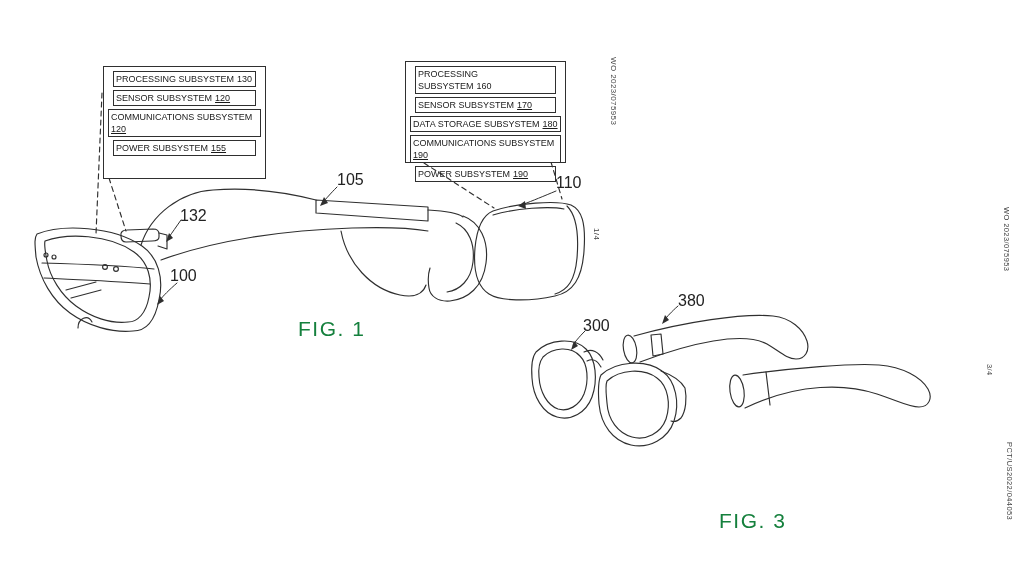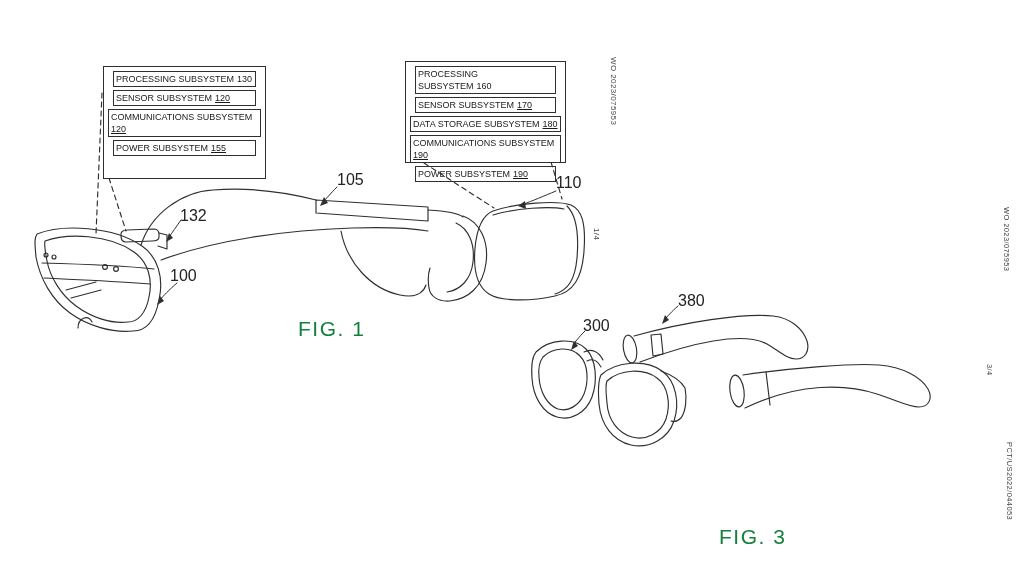--- a/index.html
+++ b/index.html
@@ -18,21 +18,21 @@
   .sbox .ref{margin-left:3px;}
   .sbox .ref.u{text-decoration:underline;}
   .sbox.two .ref{display:block;margin-left:0;}
 
   
   .plabel{position:absolute;font-size:16px;line-height:11px;color:#222;}
 
   
   .figcap{position:absolute;font-size:21px;letter-spacing:1.5px;color:#15803d;}
   #cap1{left:298px;top:317px;}
-  #cap3{left:719px;top:525px;text-align:center;}
+  #cap3{left:719px;top:509px;text-align:center;}
 
   
   .vtext{position:absolute;font-size:8px;color:#444;letter-spacing:.4px;white-space:nowrap;
          transform:rotate(90deg);transform-origin:left top;}
   #wo1{left:618px;top:57px;}
   #sheet14{left:601px;top:228px;}
   #wo2{left:1011px;top:207px;font-size:7.5px;}
   #sheet34{left:994px;top:364px;font-size:7.5px;}
   #pct{left:1014px;top:442px;font-size:7.5px;}
 </style>

